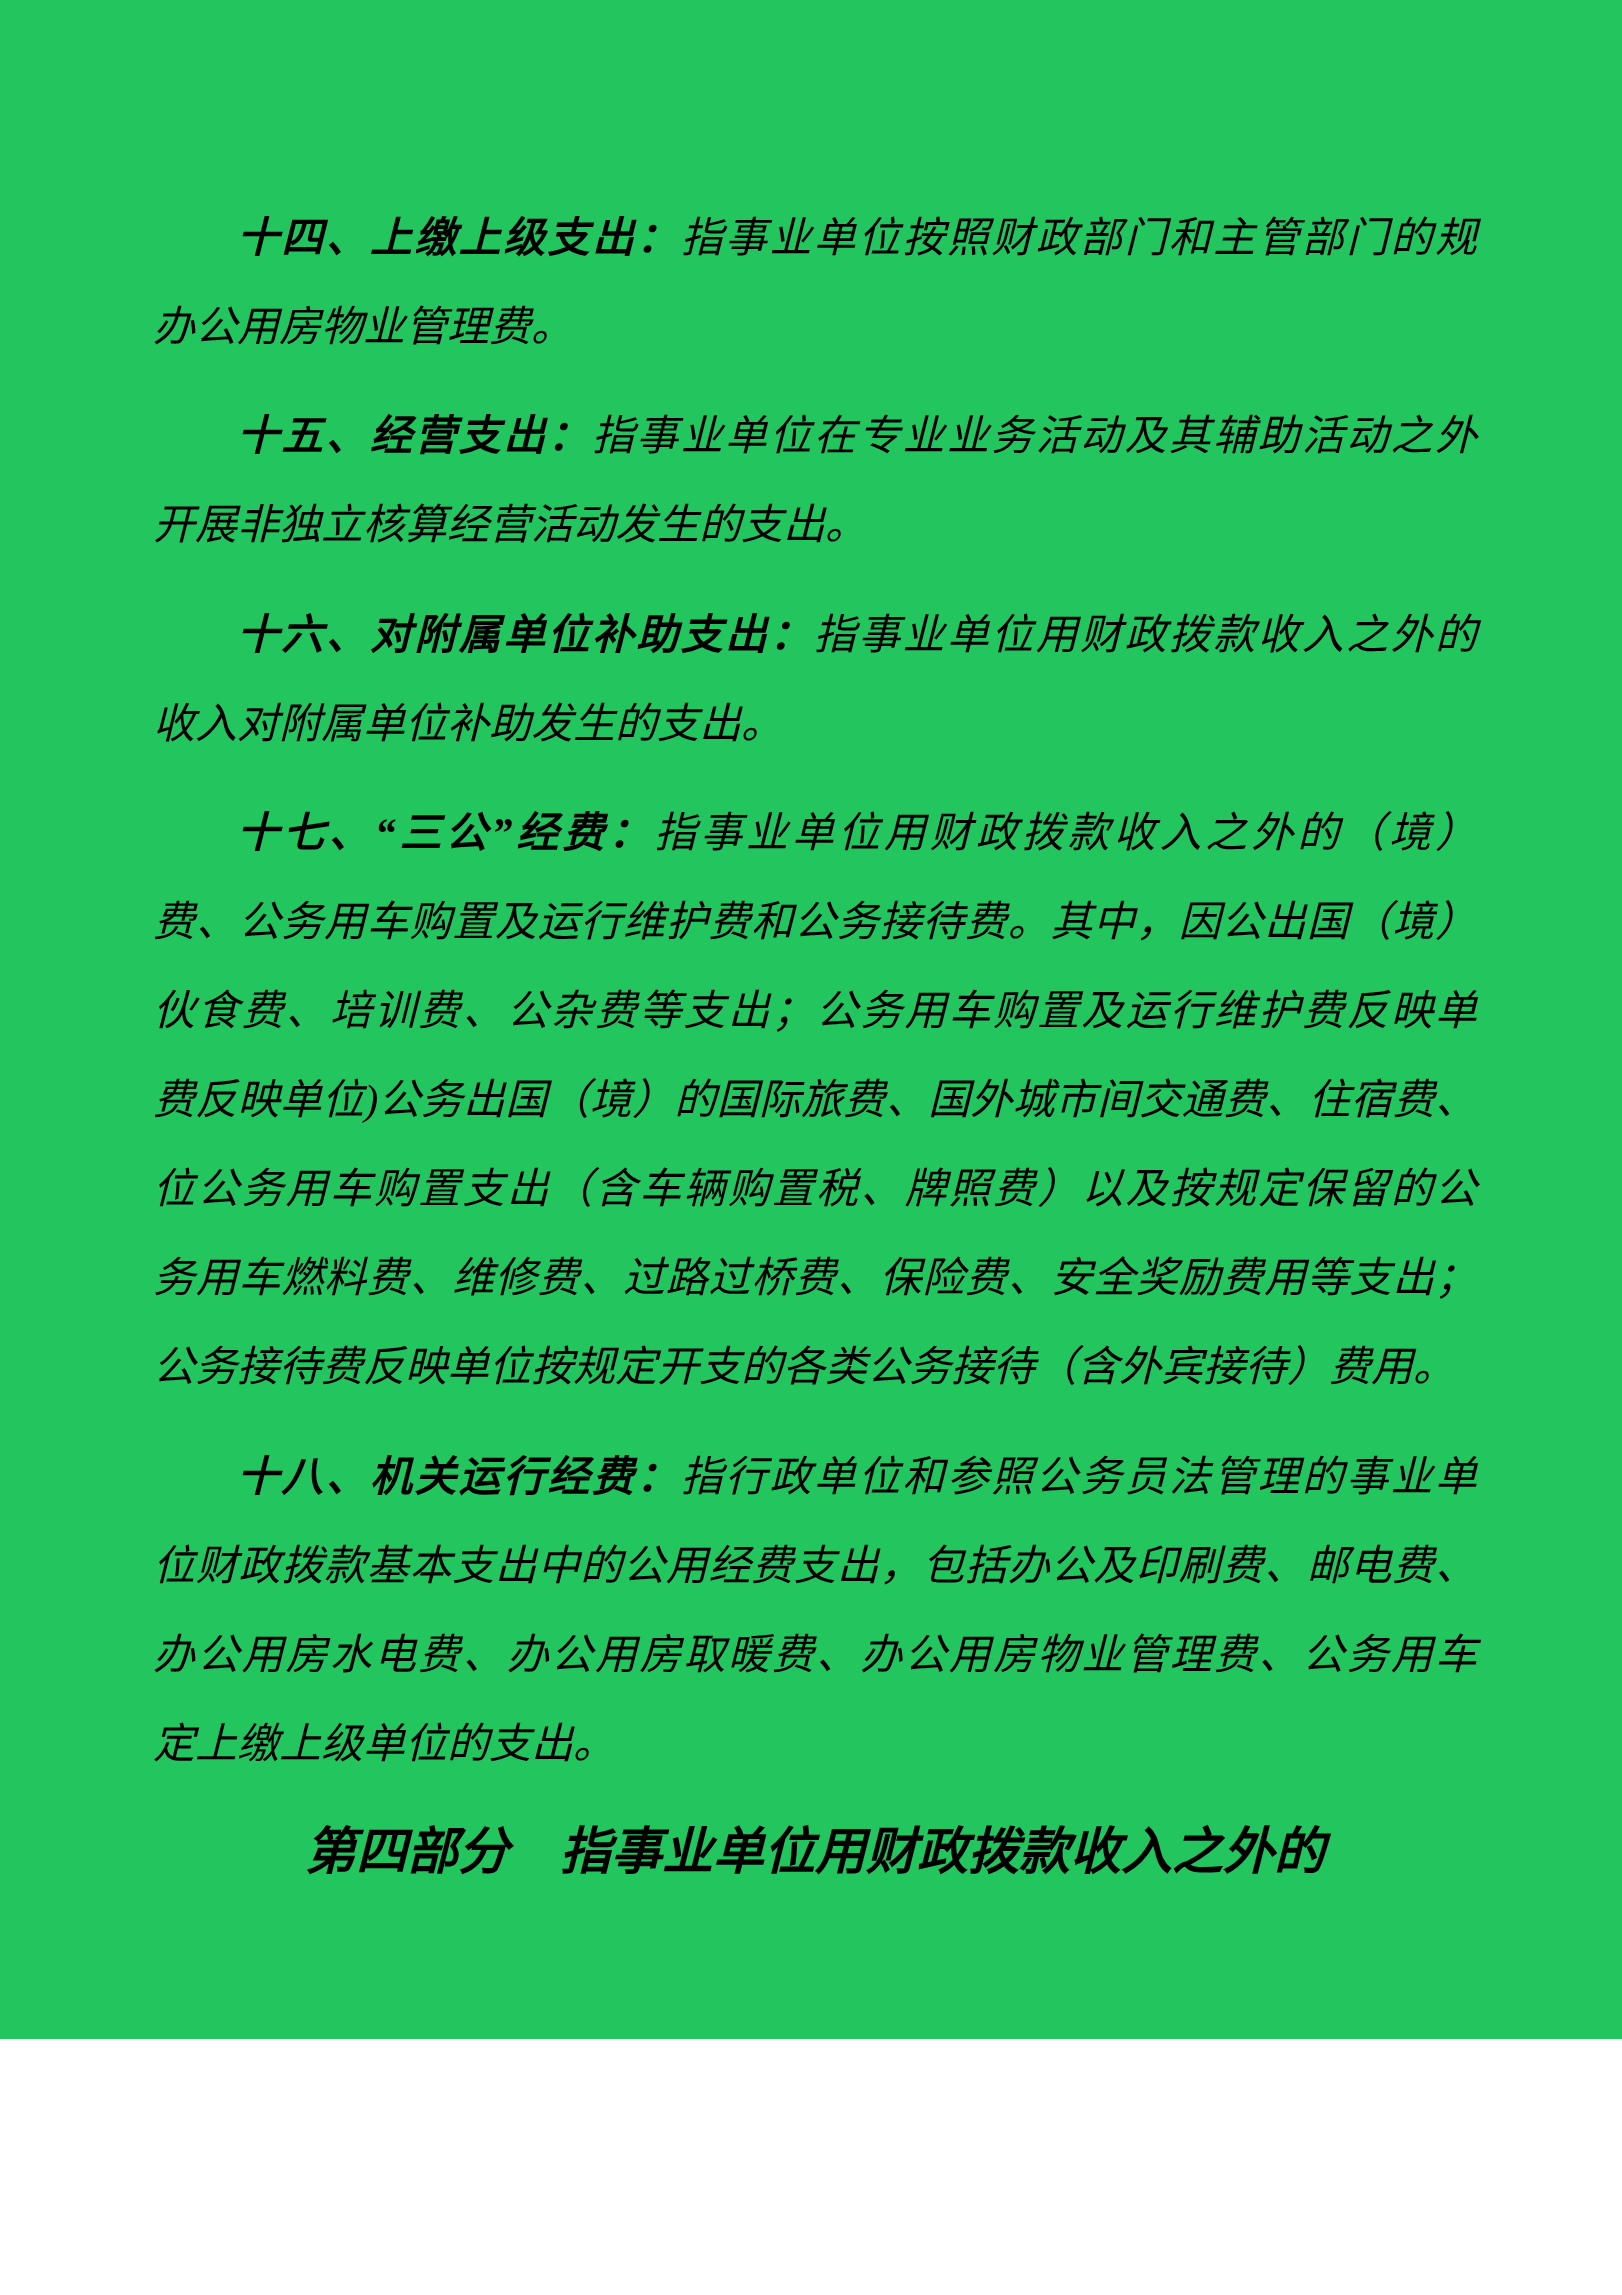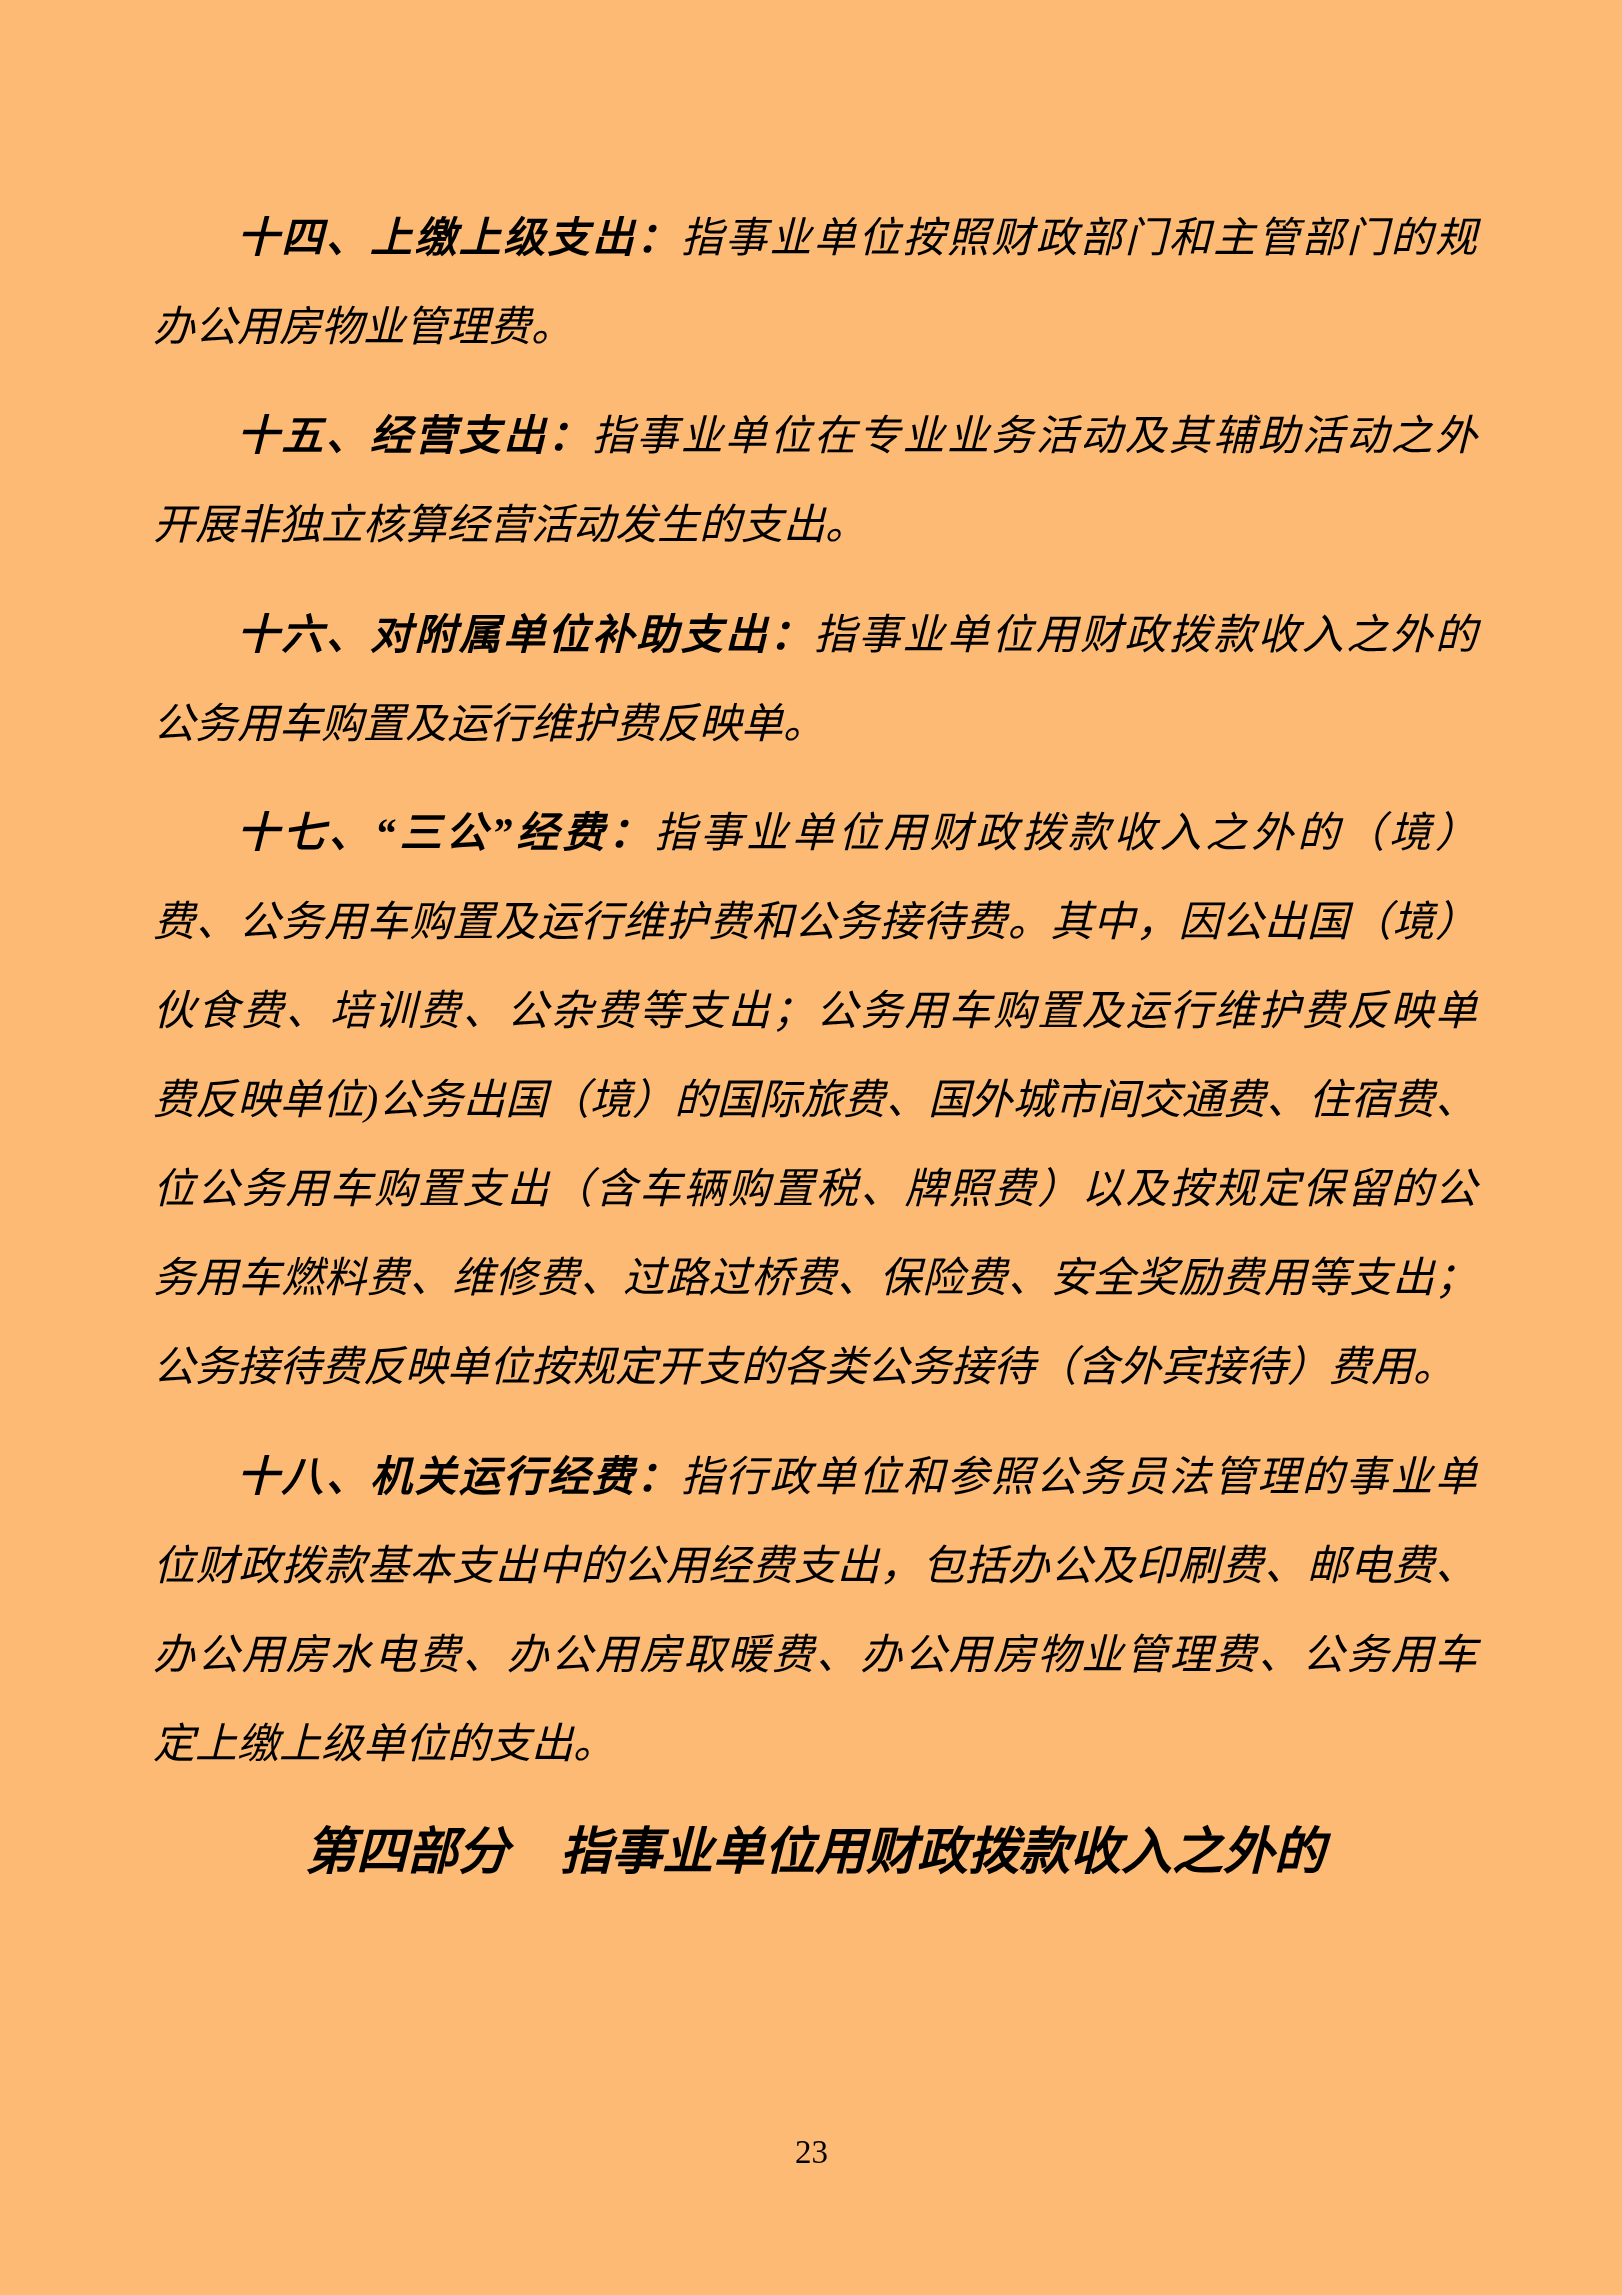--- a/index.html
+++ b/index.html
@@ -1,21 +1,21 @@
 <!DOCTYPE html>
 <html lang="zh-CN" style="font-size:8.2px"><head>
 <meta charset="utf-8">
 <style>
   * { margin: 0; padding: 0; box-sizing: border-box; }
   html, body { background: #ffffff; }
   .page {
     position: relative;
     width: 1623px;
-    height: 2295px;
-    background: #fdba74;
+    height: 2039px;
+    background: #22c55e;
     color: #000000;
     font-family: "Liberation Serif", "DejaVu Serif", serif;
     overflow: hidden;
   }
   .content {
     position: absolute;
     left: 153px;
     top: 194px;
     width: 1324px;
     font-style: italic; 
@@ -62,21 +62,21 @@
       <div class="line para-last">办公用房物业管理费。</div>
     </div>
 
     <div class="para">
       <div class="line first"><span class="lead">十五、经营支出：</span><span>指事业单位在专业业务活动及其辅助活动之外</span></div>
       <div class="line para-last">开展非独立核算经营活动发生的支出。</div>
     </div>
 
     <div class="para">
       <div class="line first"><span class="lead">十六、对附属单位补助支出：</span><span>指事业单位用财政拨款收入之外的</span></div>
-      <div class="line para-last">公务用车购置及运行维护费反映单。</div>
+      <div class="line para-last">收入对附属单位补助发生的支出。</div>
     </div>
 
     <div class="para">
       <div class="line first"><span class="lead">十七、“三公”经费：</span><span>指事业单位用财政拨款收入之外的（境）</span></div>
       <div class="line">费、公务用车购置及运行维护费和公务接待费。其中，因公出国（境）</div>
       <div class="line">伙食费、培训费、公杂费等支出；公务用车购置及运行维护费反映单</div>
       <div class="line">费反映单位)公务出国（境）的国际旅费、国外城市间交通费、住宿费、</div>
       <div class="line">位公务用车购置支出（含车辆购置税、牌照费）以及按规定保留的公</div>
       <div class="line">务用车燃料费、维修费、过路过桥费、保险费、安全奖励费用等支出；</div>
       <div class="line para-last">公务接待费反映单位按规定开支的各类公务接待（含外宾接待）费用。</div>

